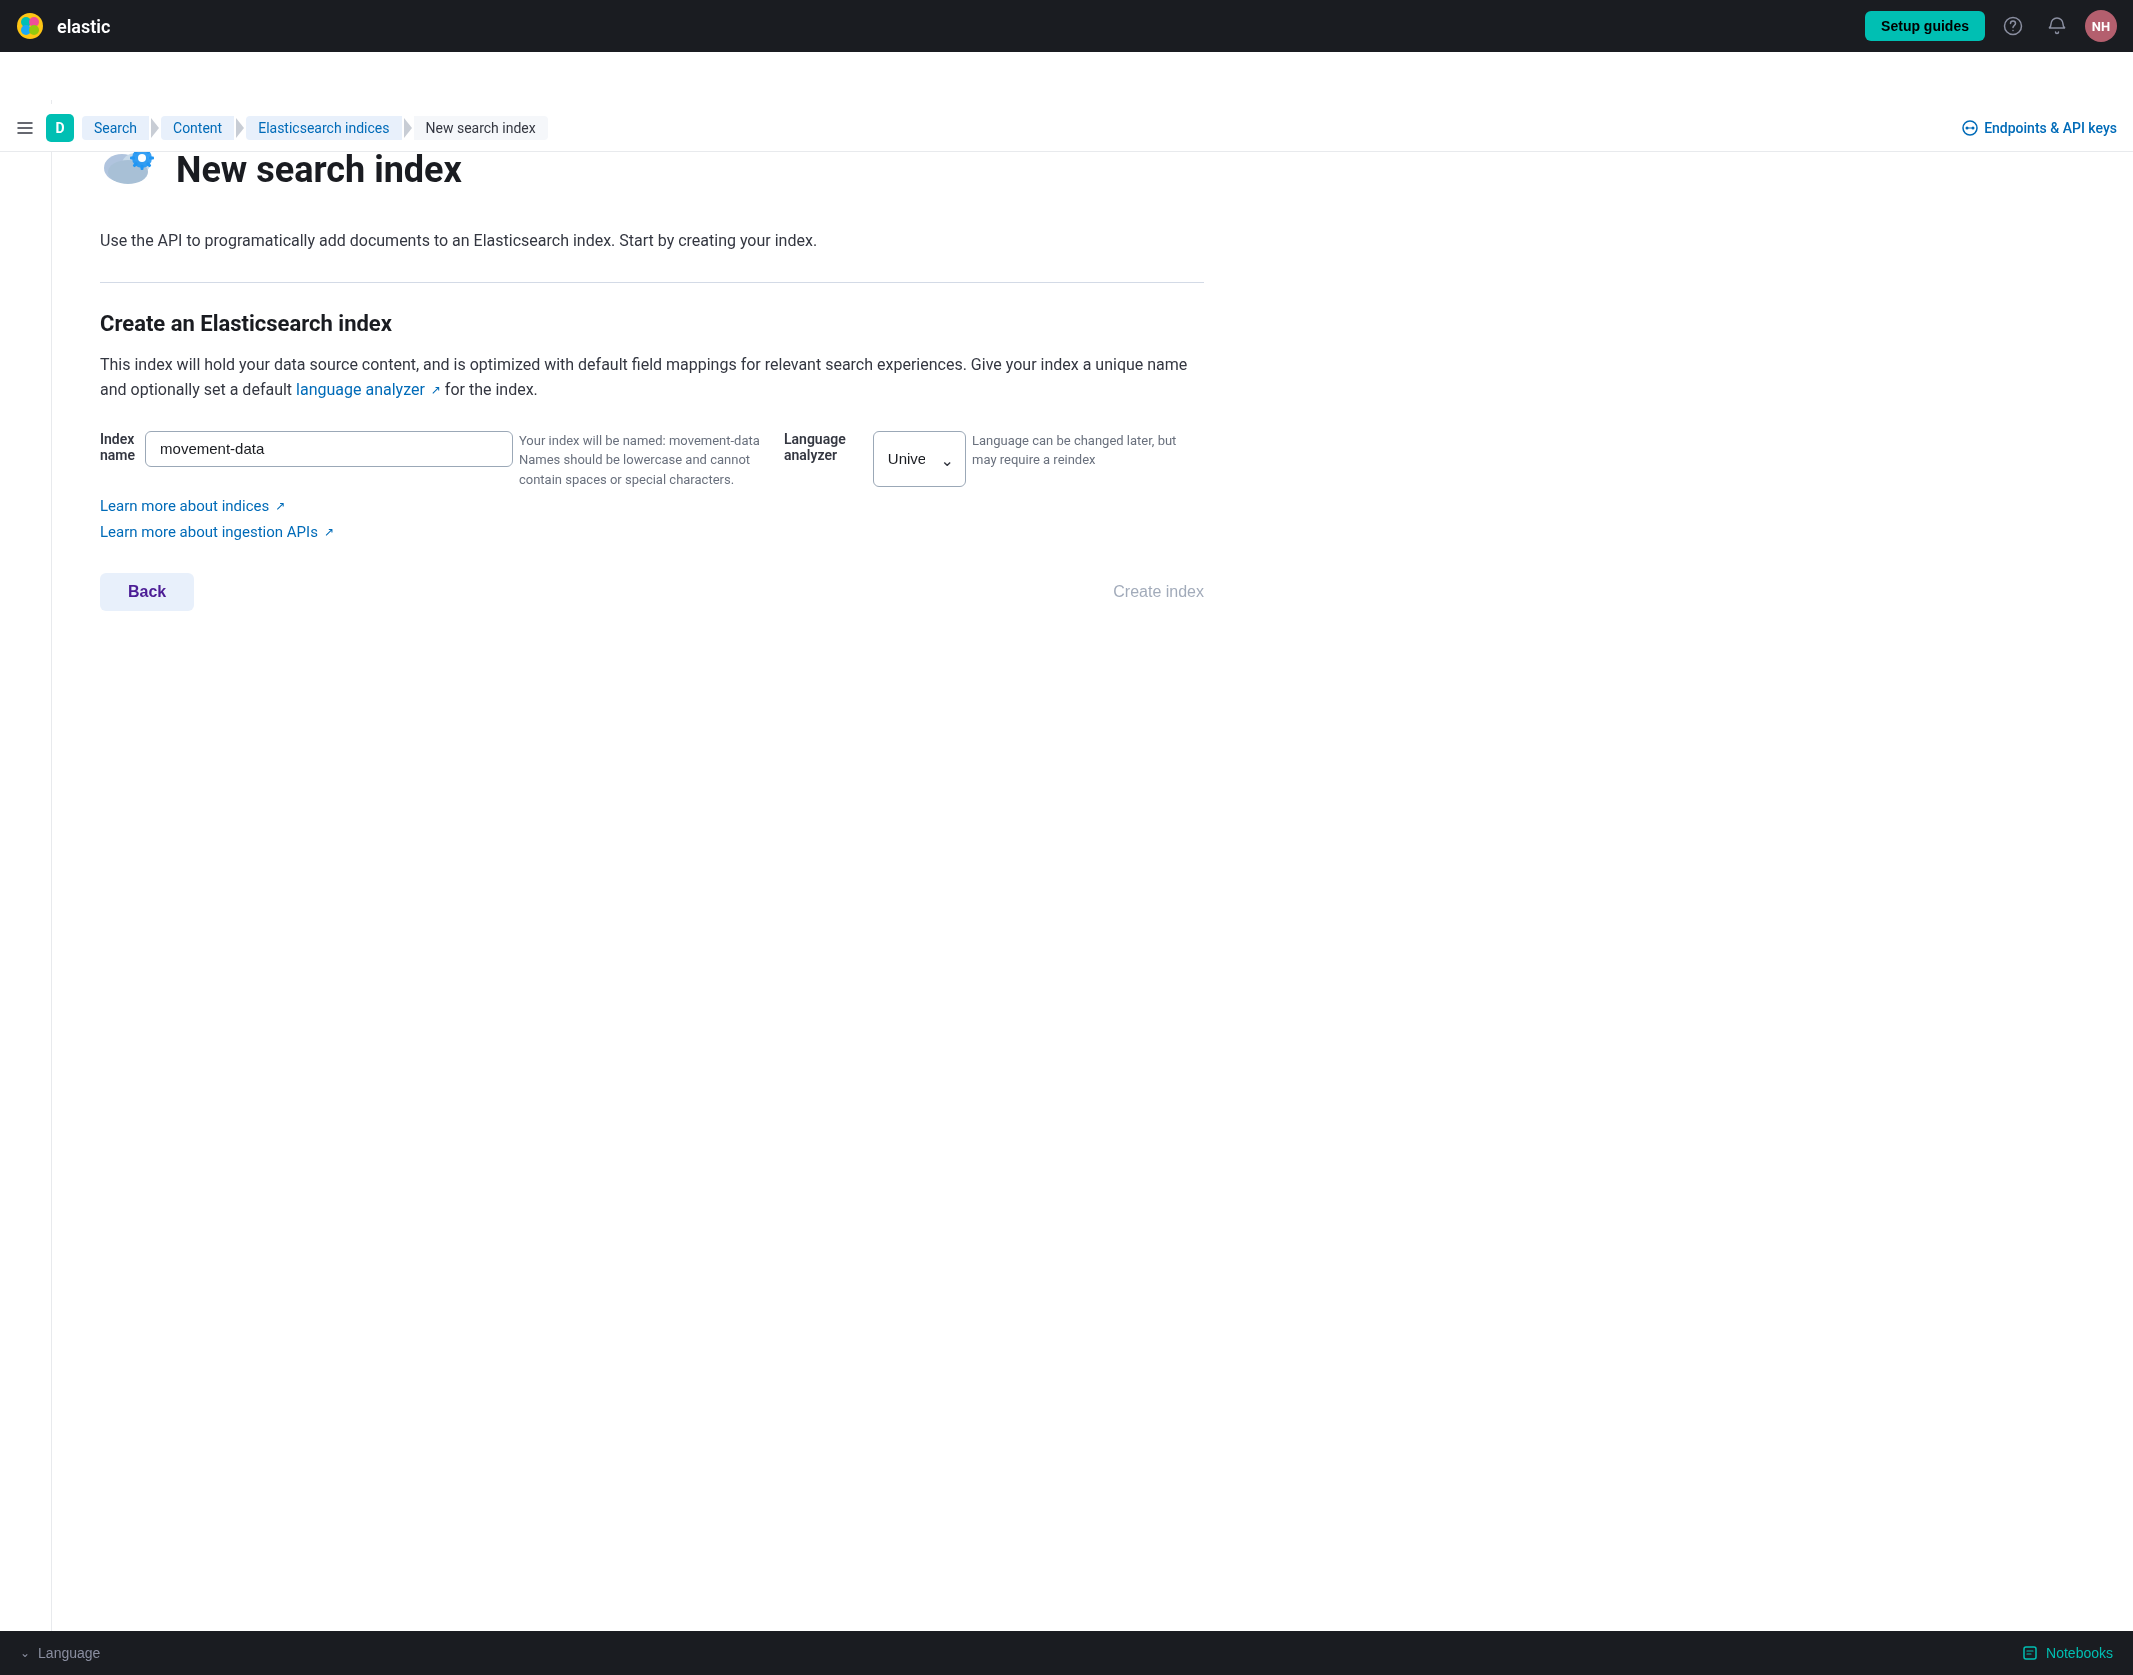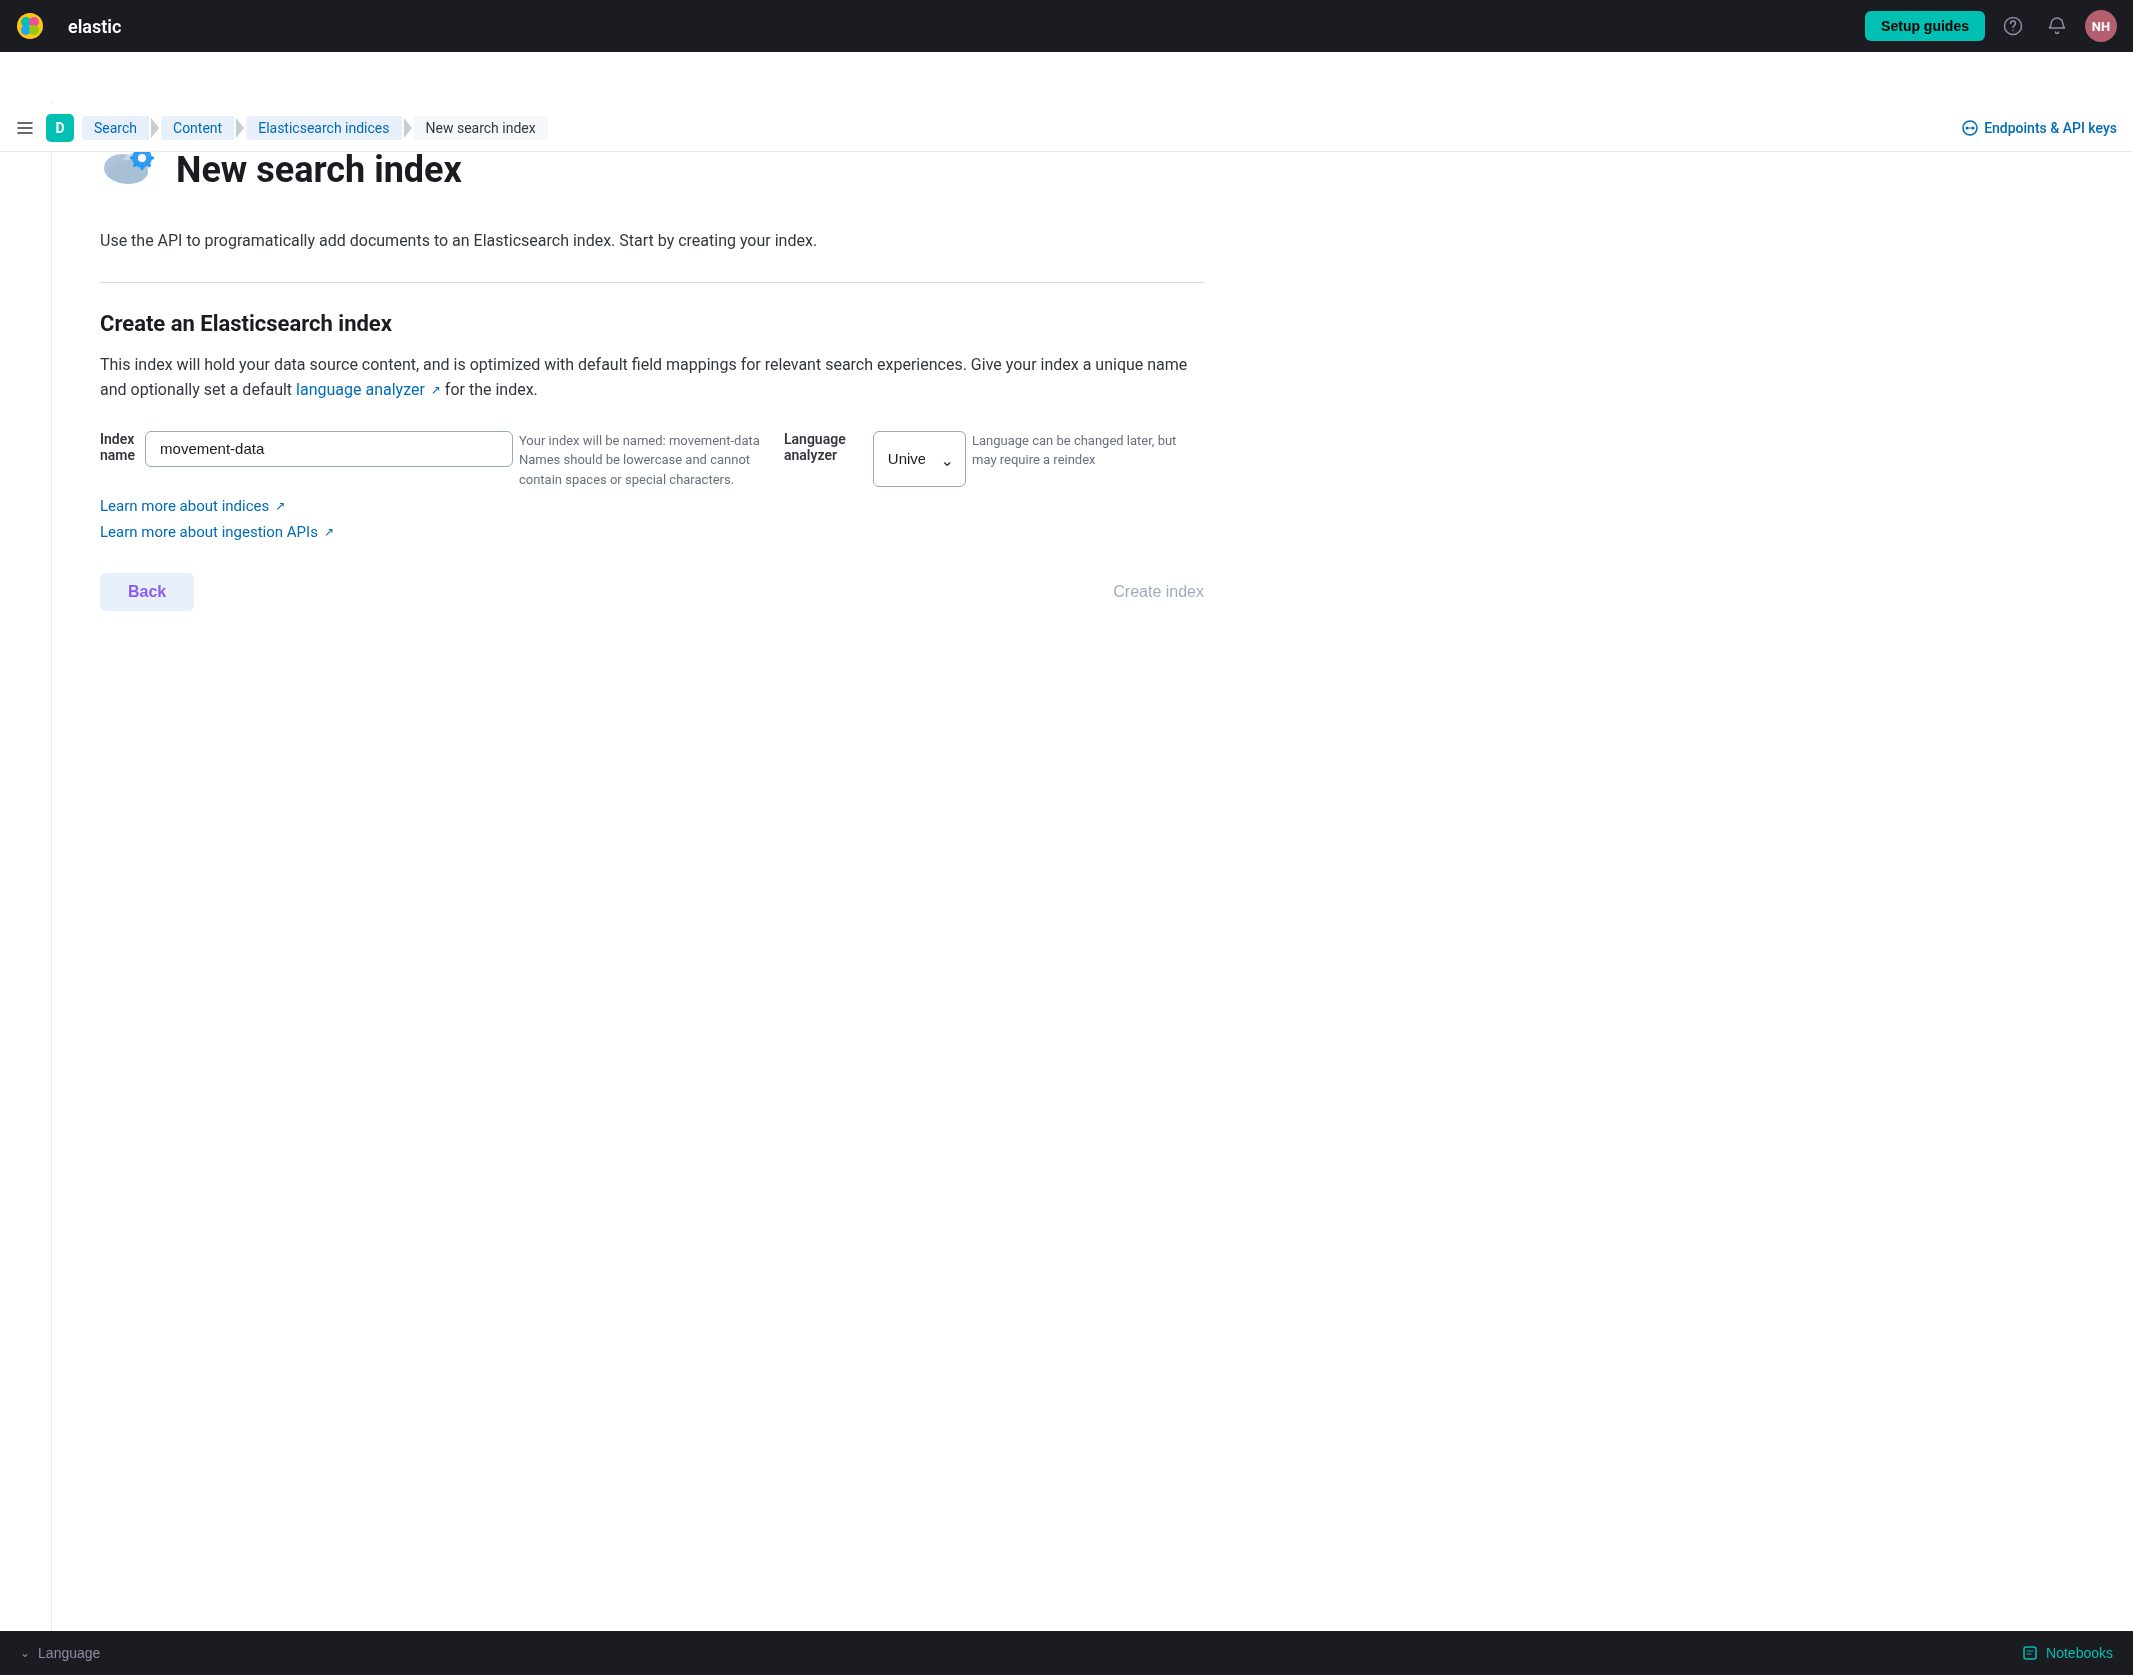--- a/index.html
+++ b/index.html
@@ -13,21 +13,21 @@
       align-items: center;
       padding: 0 16px;
       gap: 12px;
       position: fixed;
       top: 0; left: 0; right: 0;
       z-index: 100;
     }
     .elastic-logo {
       display: flex;
       align-items: center;
-      gap: 24px;
+      gap: 13px;
       color: #fff;
       font-size: 18px;
       font-weight: 600;
       min-width: 100px;
     }
     .logo-icon {
       width: 28px;
       height: 28px;
     }
     .search-bar {
@@ -350,21 +350,21 @@
       align-items: center;
       justify-content: space-between;
     }
     .back-btn {
       background: #e8f0fb;
       border: none;
       border-radius: 6px;
       padding: 10px 28px;
       font-size: 16px;
       font-weight: 600;
-      color: #8b5cf6;
+      color: #4c1d95;
       cursor: pointer;
     }
     .create-index-btn {
       background: none;
       border: none;
       font-size: 16px;
       color: #a2abba;
       cursor: not-allowed;
       font-weight: 500;
     }

